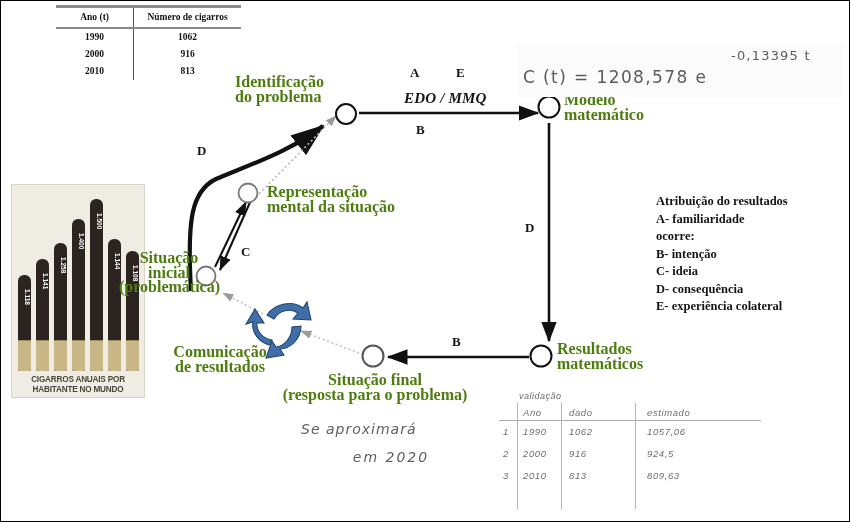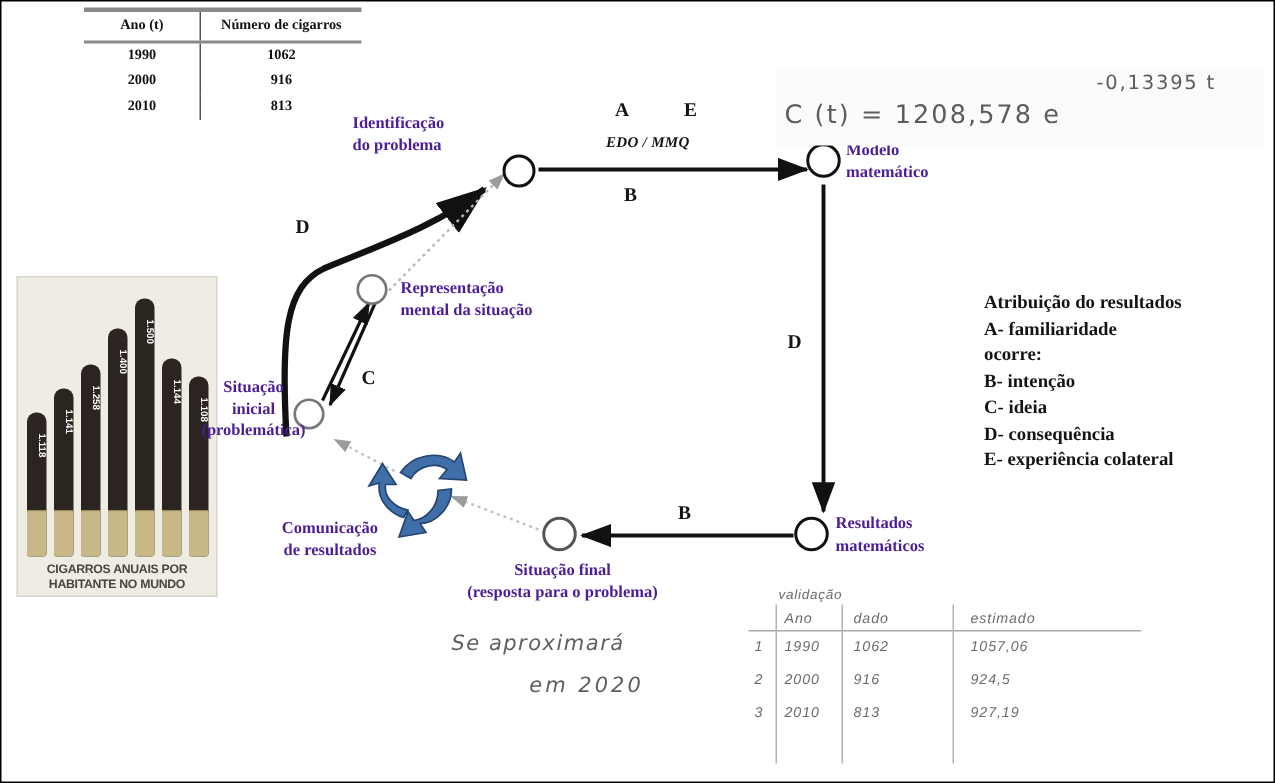--- a/index.html
+++ b/index.html
@@ -42,24 +42,24 @@
   #note-box .l1{font-size:14px;letter-spacing:1px;}
   #note-box .l2{font-size:14px;letter-spacing:2px;margin-top:12px;text-align:center;}
   
   #val-table{left:494px;top:390px;width:280px;height:120px;color:#6a6c70;
       font-family:Liberation Sans, sans-serif;font-style:italic;font-size:9px;}
   #val-title{position:absolute;left:24px;top:0px;font-size:9px;letter-spacing:0.5px;}
   #val-table .rowline{position:absolute;left:4px;width:262px;height:1px;background:#a8aaae;top:29px;}
   #val-table .col-v{position:absolute;top:12px;bottom:2px;width:1px;background:#b2b4b8;}
   .vcell{position:absolute;font-size:9.5px;letter-spacing:0.6px;}
   
-  .dtext{color:#4c1d95;font-weight:bold;font-size:11px;line-height:14.5px;
+  .dtext{color:#4d7c0f;font-weight:bold;font-size:16px;line-height:14.5px;
      font-family:"Liberation Serif",serif;}
   .dlabel{color:#141414;font-weight:bold;font-size:13px;font-family:"Liberation Serif",serif;}
-  .dlabel-i{color:#141414;font-weight:bold;font-style:italic;font-size:10px;
+  .dlabel-i{color:#141414;font-weight:bold;font-style:italic;font-size:15px;
      font-family:"Liberation Serif",serif;letter-spacing:0.2px;}
   #legend{left:655px;top:192px;width:190px;color:#141414;font-weight:bold;font-size:12.5px;
      line-height:17.5px;font-family:"Liberation Serif",serif;}
   #svg-layer{left:0;top:0;width:850px;height:522px;pointer-events:none;}
 </style>
 </head>
 <body>
 
 <div id="page">
 
@@ -257,16 +257,16 @@
     <div class="vcell" style="left:152px;top:35px;">1057,06</div>
 
     <div class="vcell" style="left:8px;top:57px;">2</div>
     <div class="vcell" style="left:28px;top:57px;">2000</div>
     <div class="vcell" style="left:74px;top:57px;">916</div>
     <div class="vcell" style="left:152px;top:57px;">924,5</div>
 
     <div class="vcell" style="left:8px;top:79px;">3</div>
     <div class="vcell" style="left:28px;top:79px;">2010</div>
     <div class="vcell" style="left:74px;top:79px;">813</div>
-    <div class="vcell" style="left:152px;top:79px;">927,19</div>
+    <div class="vcell" style="left:152px;top:79px;">809,63</div>
   </div>
 
 </div>
 
 </body></html>

